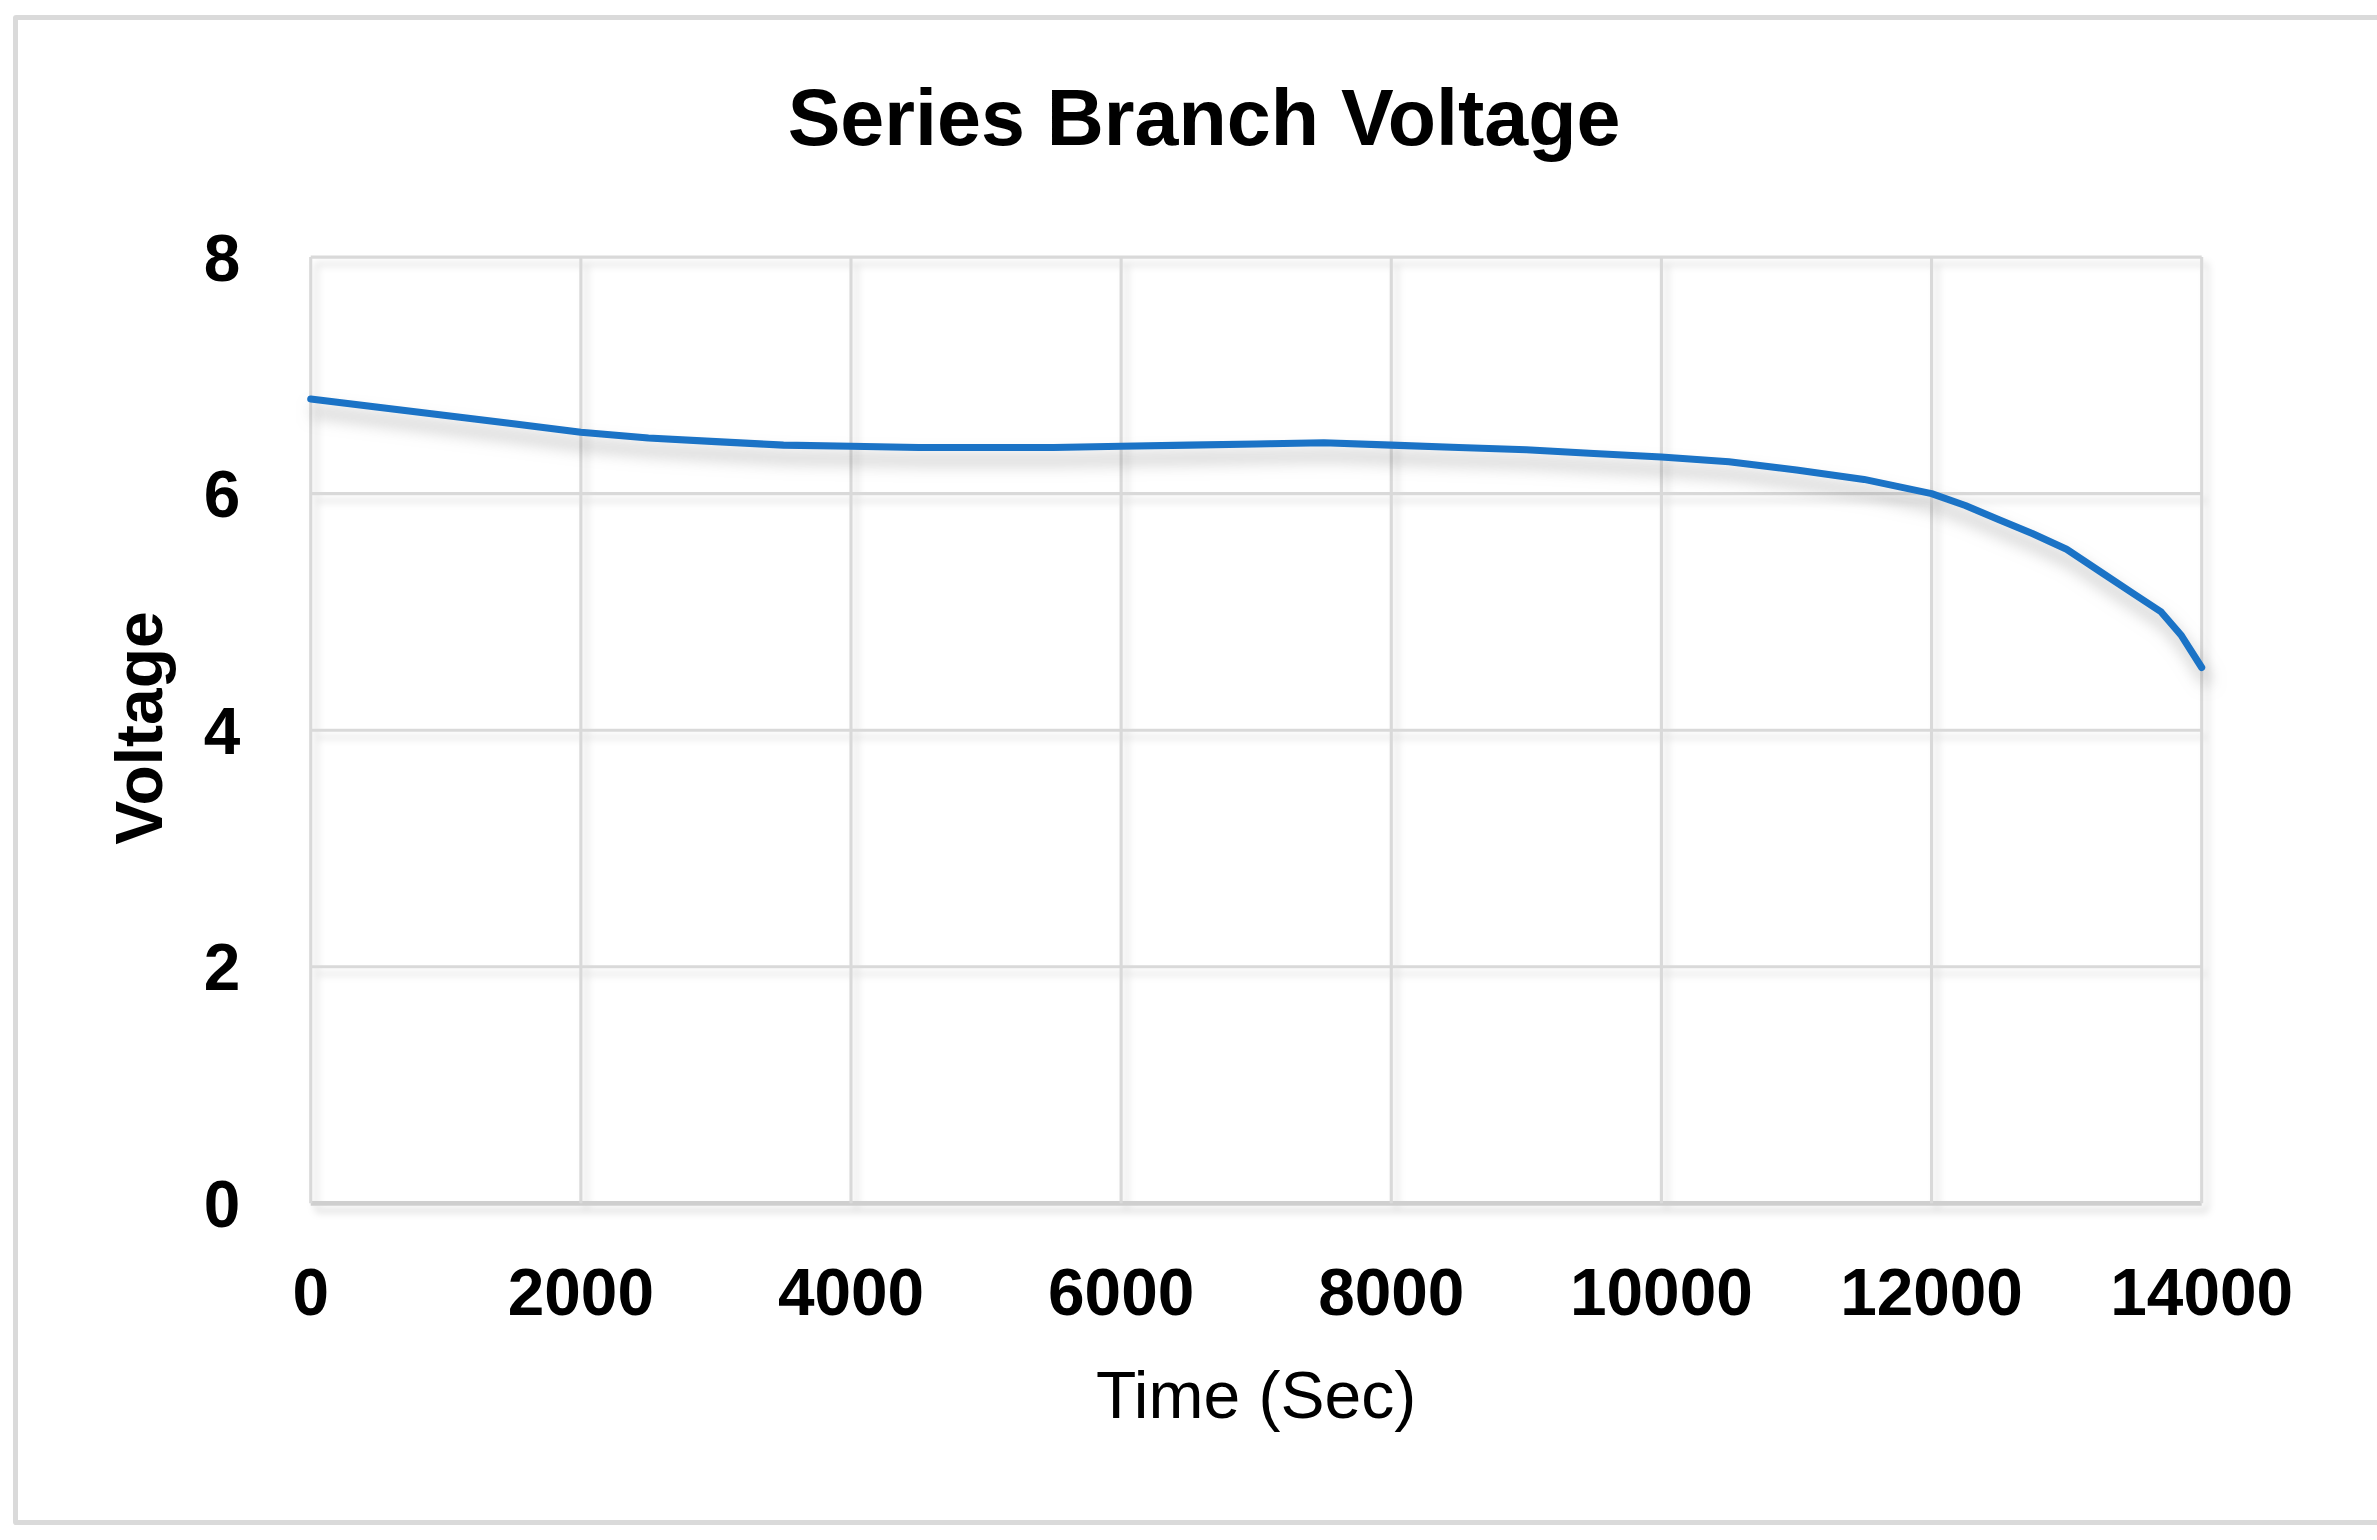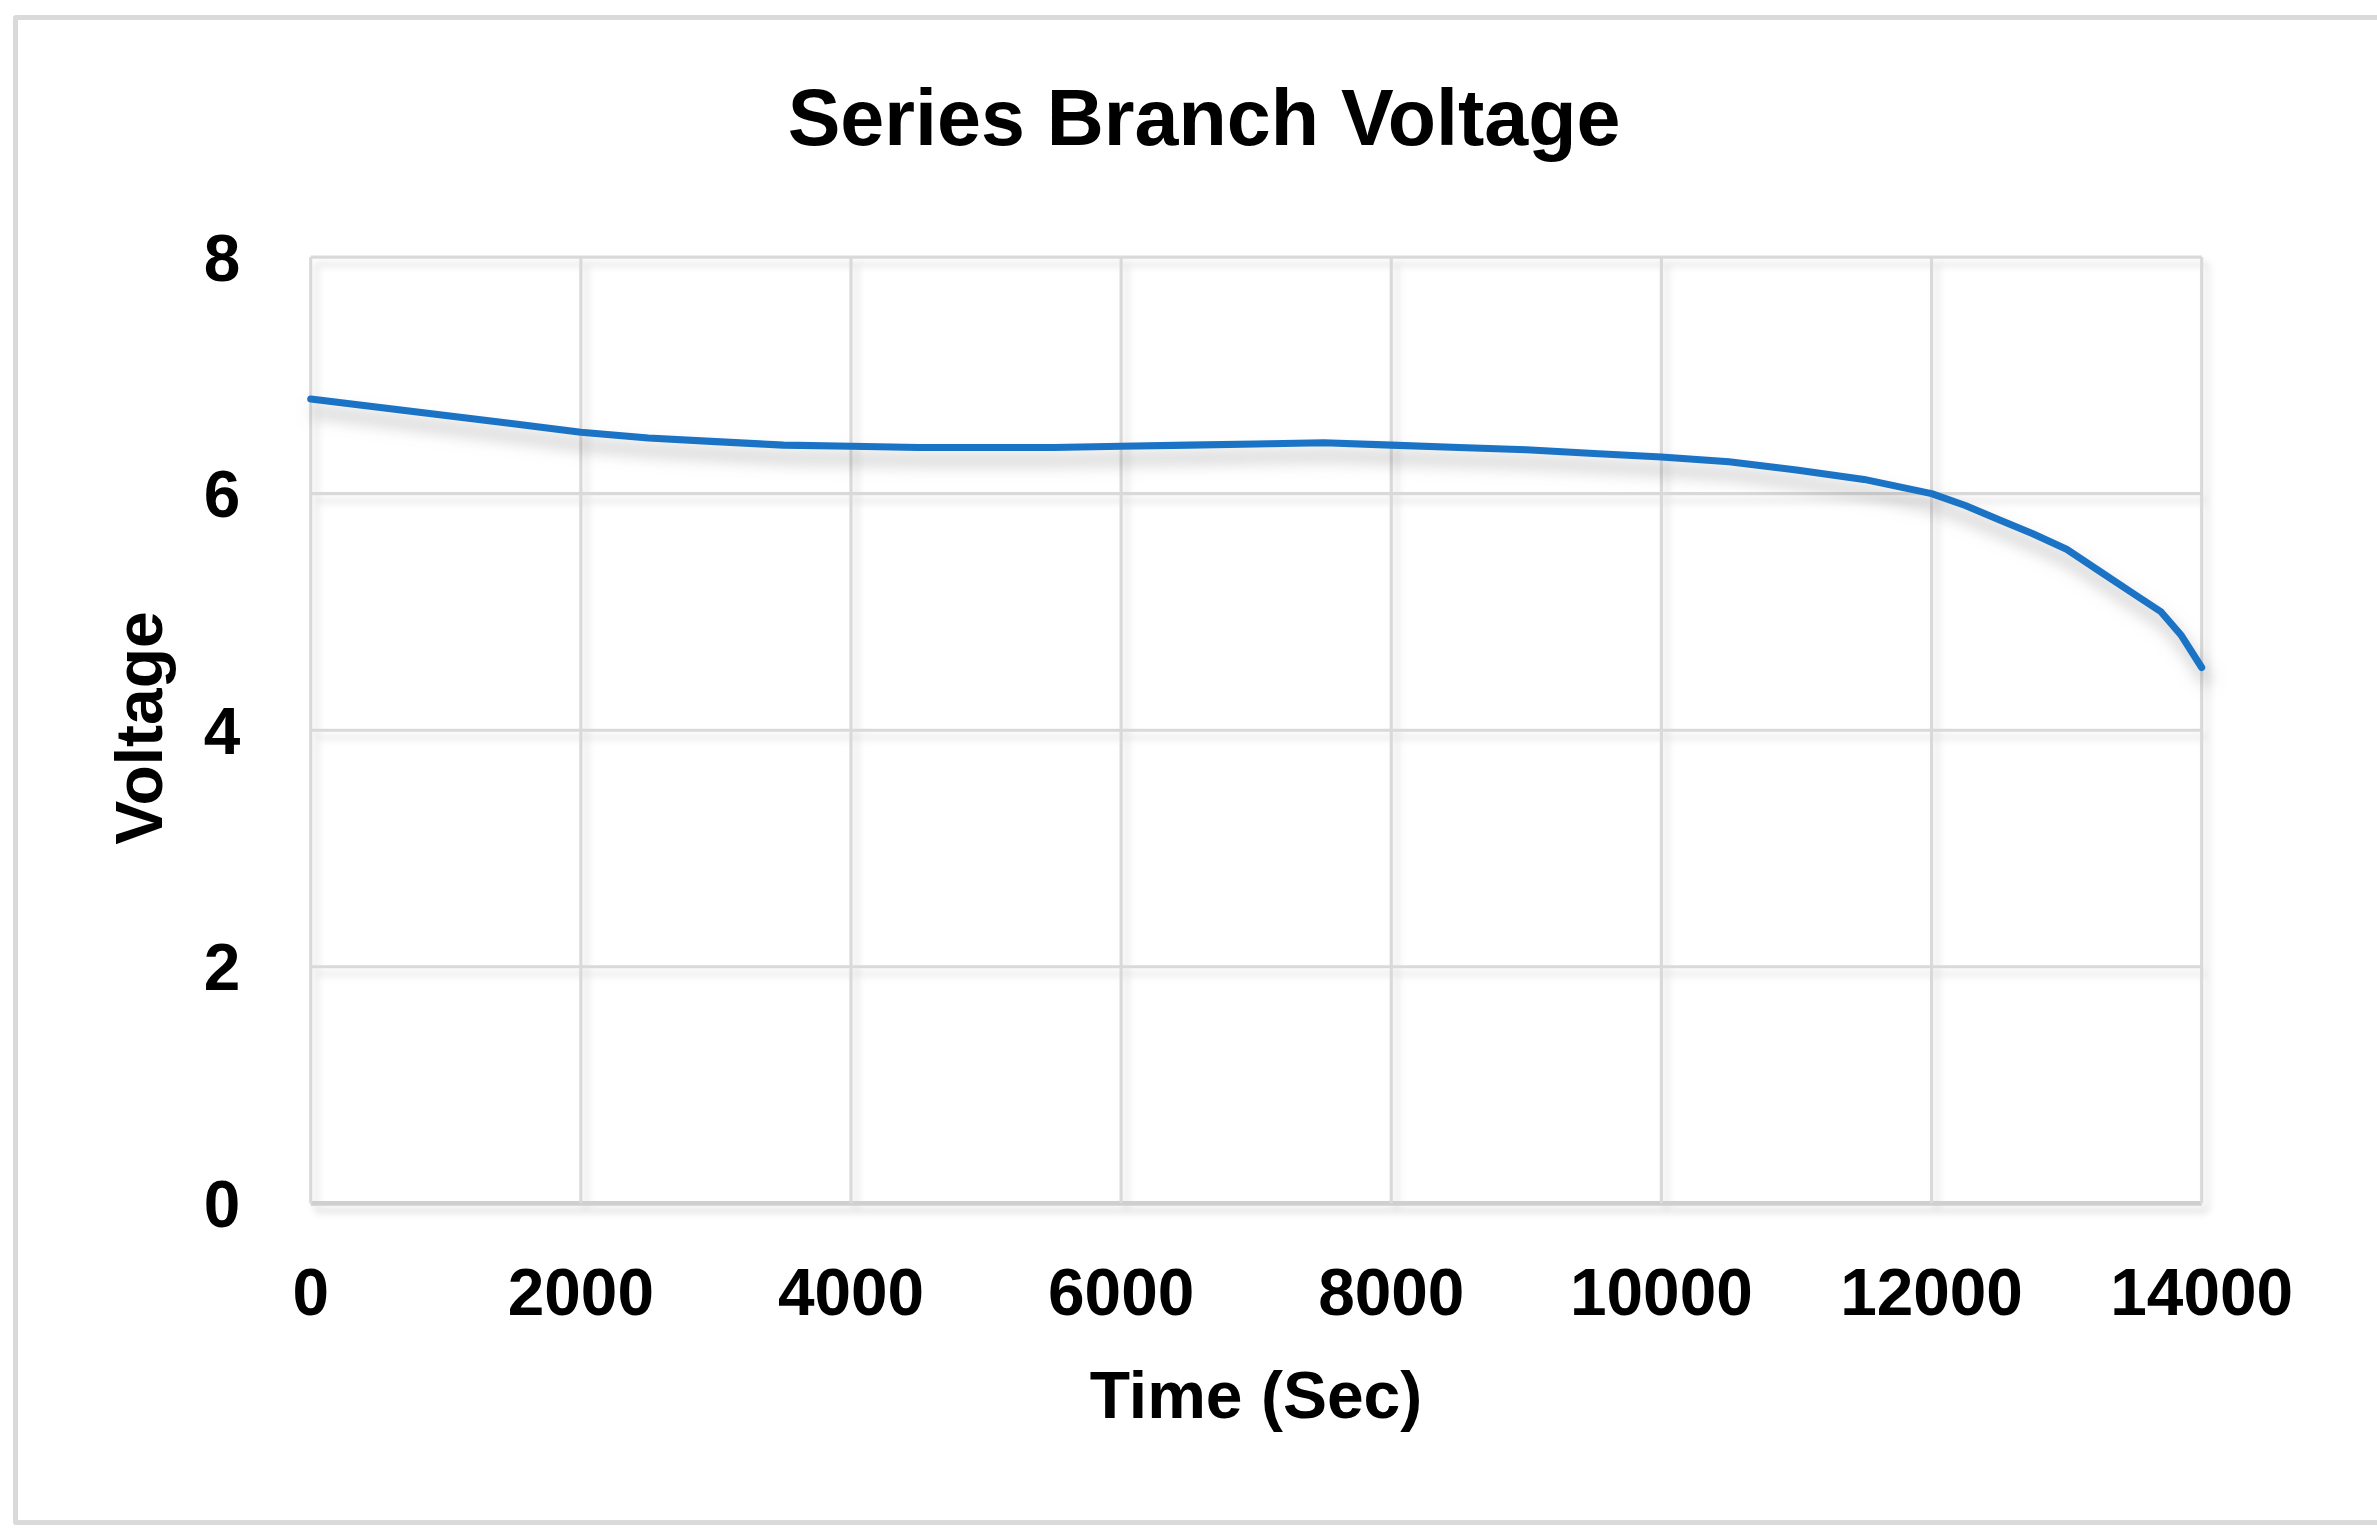--- a/index.html
+++ b/index.html
@@ -35,21 +35,21 @@
     font-size:66px;
     font-weight:700;
     color:#000000;
     white-space:nowrap;
   }
   .xlabel{
     position:absolute;
     left:1256px;top:1357px;
     transform:translateX(-50%);
     font-size:66px;
-    font-weight:700;
+    font-weight:400;
     color:#000000;
     white-space:nowrap;
   }
   svg#plot{position:absolute;left:0;top:0;width:2377px;height:1541px;}
   .grid-group{filter:drop-shadow(7px 9px 5px rgba(0,0,0,0.13));}
   .series-line{filter:drop-shadow(6px 16px 10px rgba(110,110,110,0.50));}
   .tick{
     font-family:"Liberation Sans",sans-serif;
     font-size:84px;
     font-weight:700;

